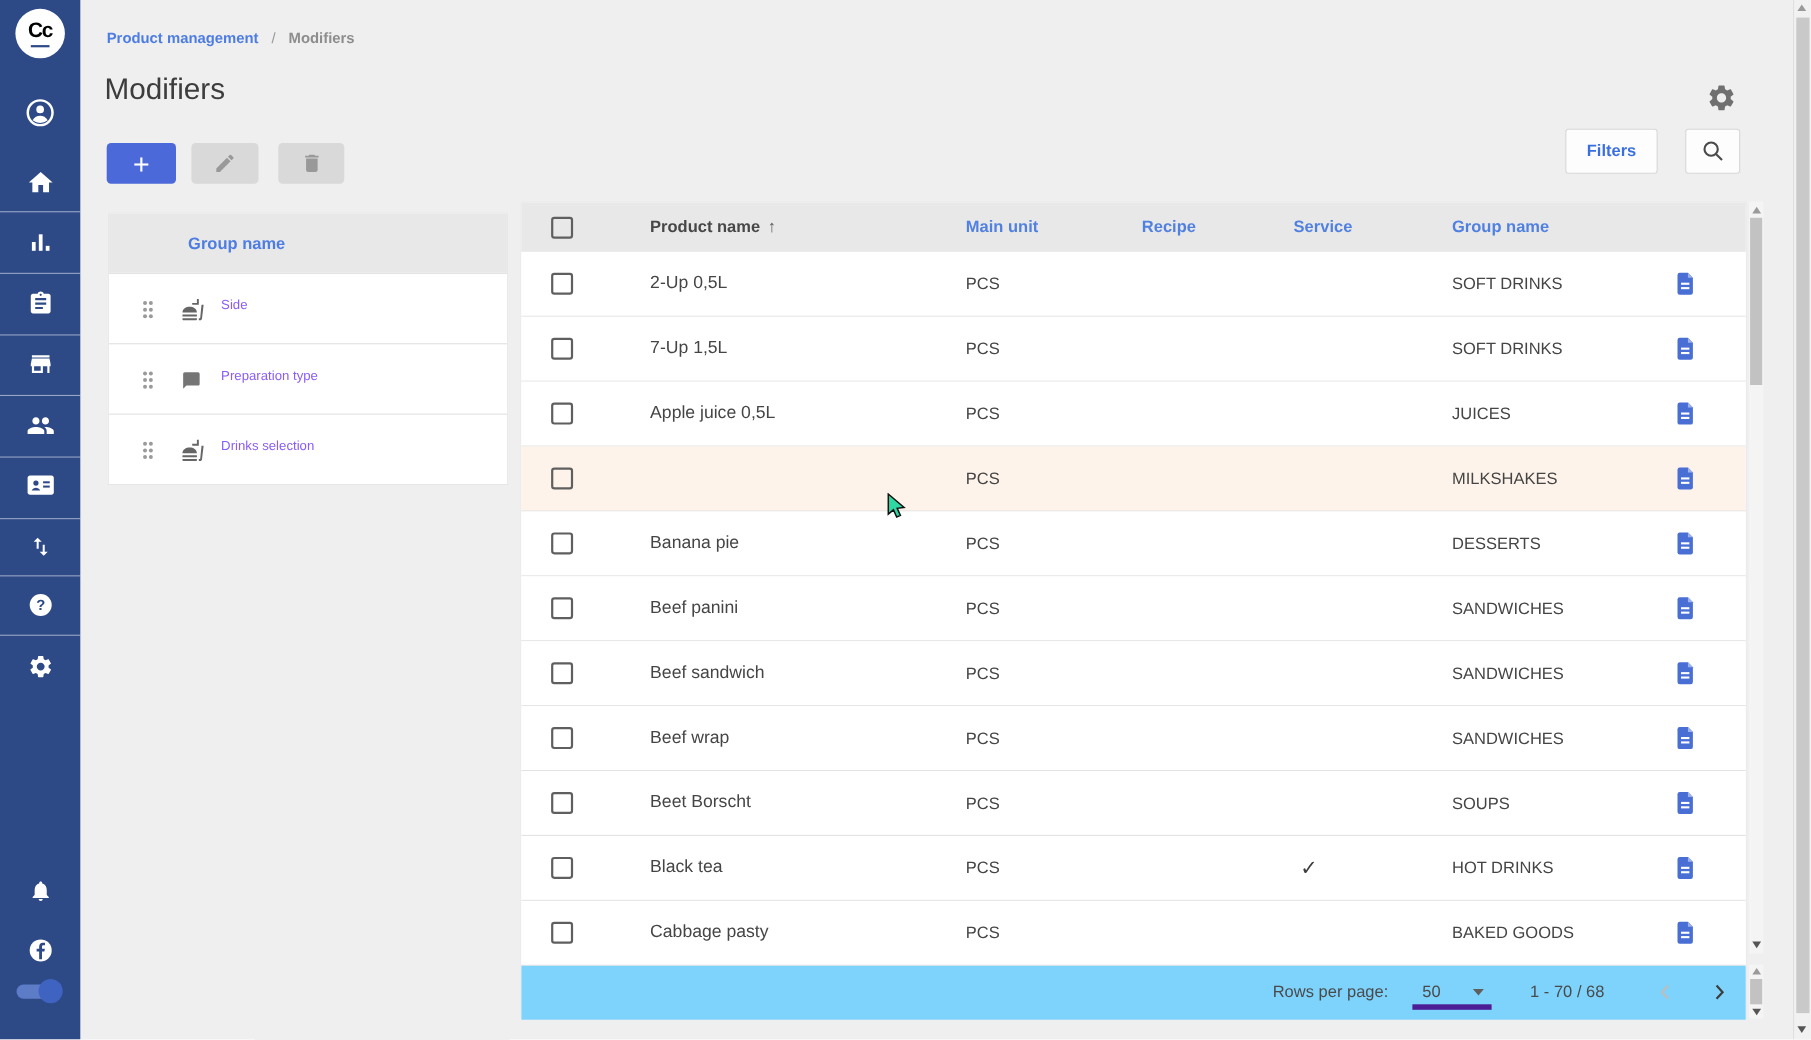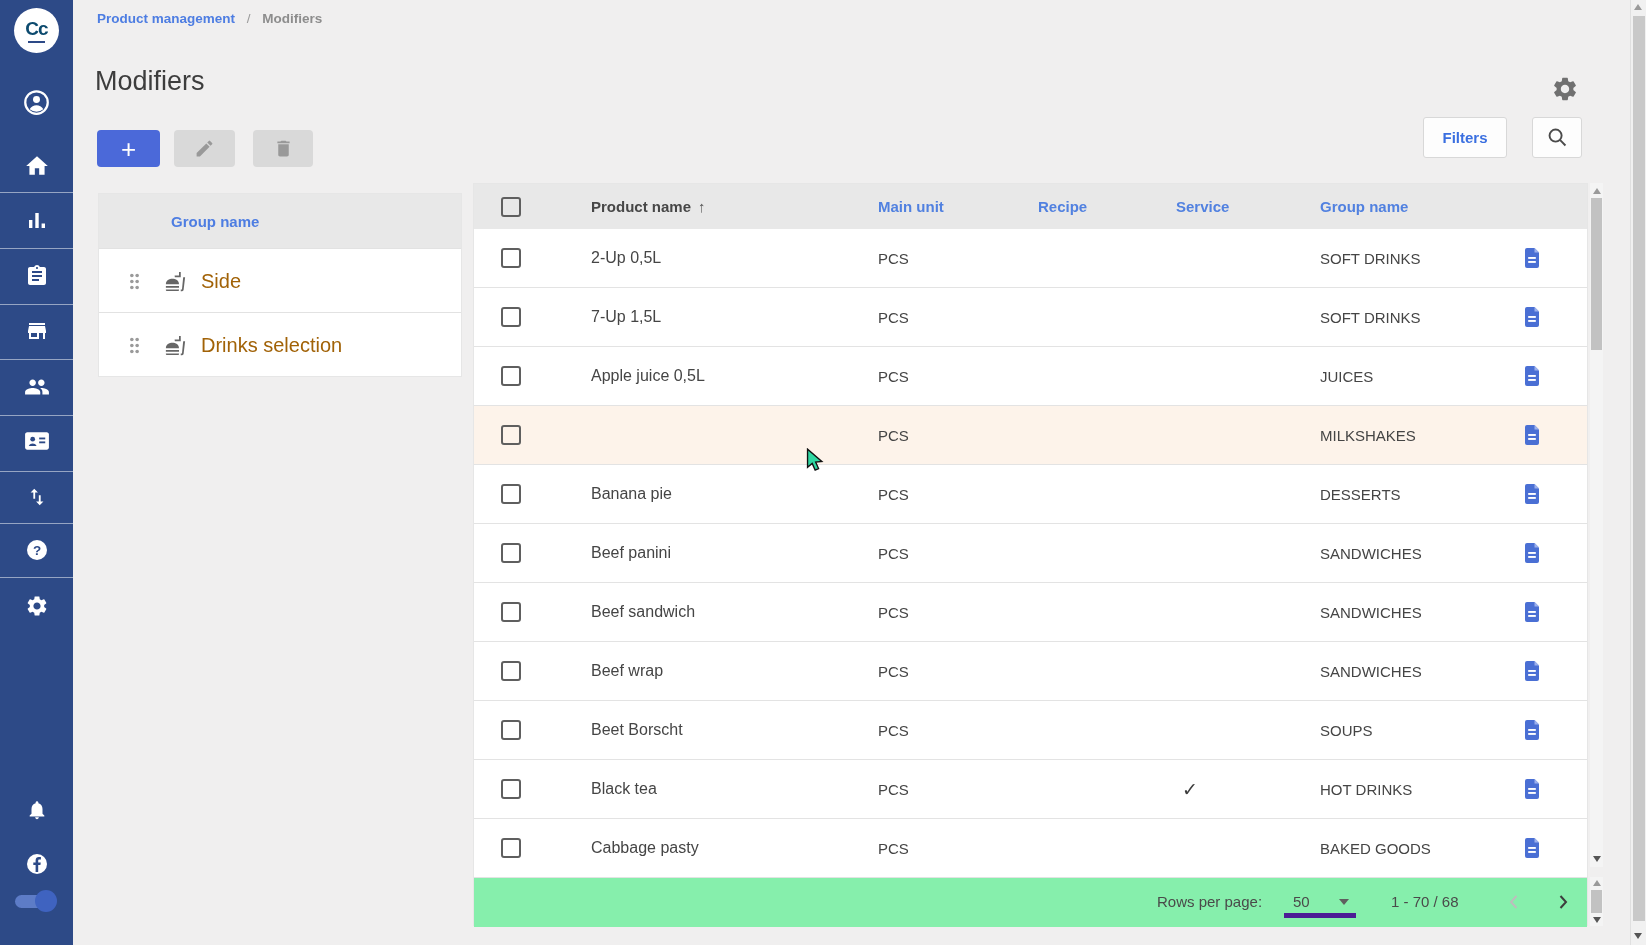--- a/index.html
+++ b/index.html
@@ -9,66 +9,66 @@
     background:#f0efef;
     font-family:"Liberation Sans", sans-serif;
     color:#454545;
   }
   
   .sidebar { position:absolute; left:0; top:0; width:73px; height:945px; background:#2d4a87; z-index:5; }
   .nav-item { position:absolute; left:0; width:73px; height:44px; display:flex; align-items:center; justify-content:center; cursor:pointer; }
   .sb-divider { position:absolute; left:0; width:73px; height:1px; background:rgba(255,255,255,.5); }
   .logo { position:absolute; left:14px; top:8px; width:45px; height:45px; border-radius:50%; background:#fff;
           display:flex; align-items:center; justify-content:center; flex-direction:column; cursor:pointer; }
-  .logo span { color:#0c4a6e; font-weight:bold; font-size:19px; letter-spacing:-1px; }
+  .logo span { color:#000000; font-weight:bold; font-size:19px; letter-spacing:-1px; }
   .logo i { display:block; width:17px; height:2px; background:#2d4a87; margin-top:1px; }
   .toggle { position:absolute; left:13px; top:890px; width:44px; height:22px; cursor:pointer; }
   .toggle .track { position:absolute; left:2px; top:5px; width:36px; height:13px; border-radius:7px; background:#5d7cc7; }
   .toggle .thumb { position:absolute; right:0; top:0; width:22px; height:22px; border-radius:50%; background:#3f63c0; }
   
-  .breadcrumb { position:absolute; left:97px; top:11px; font-size:13.5px; font-weight:bold;text-align:center; }
+  .breadcrumb { position:absolute; left:97px; top:27px; font-size:13.5px; font-weight:bold;text-align:center; }
   .breadcrumb .bc-link { color:#4d7de2; cursor:pointer; }
   .breadcrumb .bc-sep { color:#9a9a9a; margin:0 8px; font-weight:normal; }
   .breadcrumb .bc-cur { color:#8d8d8d; }
   .page-title { position:absolute; left:95px; top:66px; font-size:27px; color:#3d3d3d; font-weight:400; }
   .btn { position:absolute; border:none; border-radius:4px; display:flex; align-items:center; justify-content:center; cursor:pointer; }
   .btn-add { left:97px; top:130px; width:63px; height:37px; background:#4b69d9; color:#fff; font-size:26px; font-weight:400; line-height:0; }
   .btn-gray { background:#d9d9d9; }
   .btn-edit { left:174px; top:130px; width:61px; height:37px; }
   .btn-del  { left:253px; top:130px; width:60px; height:37px; }
   .gear-top { position:absolute; left:1551px; top:75px; width:28px; height:28px; cursor:pointer; }
   .btn-outline { background:#fdfdfd; border:1px solid #d8d8d8; border-radius:3px; }
   .btn-filters { left:1423px; top:117px; width:84px; height:41px; color:#3a6fe0; font-weight:bold; font-size:15px; }
   .btn-search  { left:1532px; top:117px; width:50px; height:41px; }
   
   .gpanel { position:absolute; left:98px; top:193px; width:364px; background:#fff; border:1px solid #e6e6e6; }
   .gpanel-head { height:54px; background:#e8e8e8; display:flex; align-items:center; }
   .gpanel-head span { margin-left:72px; color:#4d7de2; font-weight:bold; font-size:15px; }
   .g-row { position:relative; height:64px; background:#fff; border-top:1px solid #e2e2e2; cursor:pointer; }
   .g-row .drag { position:absolute; left:30px; top:24px; cursor:grab; }
   .g-row .g-ico { position:absolute; left:66px; top:22px; }
-  .g-row .g-label { position:absolute; left:102px; top:21px; font-size:20px; color:#a16207; }
+  .g-row .g-label { position:absolute; left:102px; top:21px; font-size:12px; color:#8b5cf6; }
   
   .table { position:absolute; left:473px; top:183px; width:1115px; height:743px; background:#fff; border:1px solid #e6e6e6; }
   .t-head { position:absolute; left:0; top:0; width:100%; height:45px; background:#e8e8e8; }
   .t-row  { position:absolute; left:0; width:100%; height:59px; background:#fff; border-bottom:1px solid #e3e3e3; cursor:pointer; }
   .t-row.hl { background:#fdf3ea; }
   .cell { position:absolute; top:0; height:100%; display:flex; align-items:center; }
   .c-check{ left:27px; } .c-prod{ left:117px; } .c-unit{ left:404px; }
   .c-recipe{ left:564px; } .c-service{ left:702px; } .c-group{ left:846px; } .c-doc{ left:1046px; }
   .th { font-size:15px; font-weight:bold; color:#5181e0; }
   .th-dark { color:#474747; }
   .sort-arrow { margin-left:7px; color:#5a5a5a; font-weight:normal; font-size:15px; }
   .checkbox { width:20px; height:20px; border:2px solid #5f5f5f; border-radius:3px; background:transparent; cursor:pointer; }
   .td-prod { font-size:16px; color:#454545; }
   .td { font-size:15px; color:#454545; }
   .td-check { font-size:19px; color:#3d3d3d; padding-left:6px; }
   .doc-btn { width:24px; height:26px; cursor:pointer; }
   
-  .t-foot { position:absolute; left:0; top:694px; width:100%; height:49px; background:#86efac; }
+  .t-foot { position:absolute; left:0; top:694px; width:100%; height:49px; background:#7dd3fc; }
   .foot-label { position:absolute; left:683px; top:15px; font-size:15px; color:#4a4a4a; }
   .rows-select { position:absolute; left:810px; top:8px; width:72px; height:32px; border-bottom:5px solid #4c1d95; cursor:pointer; }
   .rows-select .val { position:absolute; left:9px; top:7px; font-size:15px; color:#4a4a4a; }
   .rows-select .caret { position:absolute; right:7px; top:13px; width:0; height:0;
         border-left:5px solid transparent; border-right:5px solid transparent; border-top:6px solid #5f5f5f; }
   .foot-range { position:absolute; left:917px; top:15px; font-size:15px; color:#4a4a4a; }
   .pg-btn { position:absolute; top:12px; width:24px; height:24px; cursor:pointer; }
   
   .vscroll { position:absolute; background:#f4f4f4; }
   .vs-thumb { position:absolute; left:1px; width:11px; background:#c2c2c2; }
@@ -230,20 +230,36 @@
     <span class="drag"><svg width="11" height="17" viewBox="0 0 10 16">
           <g fill="#9a9a9a">
             <circle cx="2.5" cy="2.3" r="1.7"></circle>
             <circle cx="7.5" cy="2.3" r="1.7"></circle>
             <circle cx="2.5" cy="8" r="1.7"></circle>
             <circle cx="7.5" cy="8" r="1.7"></circle>
             <circle cx="2.5" cy="13.7" r="1.7"></circle>
             <circle cx="7.5" cy="13.7" r="1.7"></circle>
           </g>
         </svg></span>
+    <span class="g-ico" style="top:24px"><svg width="18" height="18" viewBox="0 0 24 24">
+          <path d="M20 2H4c-1.1 0-2 .9-2 2v18l4-4h14c1.1 0 2-.9 2-2V4c0-1.1-.9-2-2-2z" fill="#757575"></path>
+        </svg></span>
+    <span class="g-label">Preparation type</span>
+  </div>
+  <div class="g-row">
+    <span class="drag"><svg width="11" height="17" viewBox="0 0 10 16">
+          <g fill="#9a9a9a">
+            <circle cx="2.5" cy="2.3" r="1.7"></circle>
+            <circle cx="7.5" cy="2.3" r="1.7"></circle>
+            <circle cx="2.5" cy="8" r="1.7"></circle>
+            <circle cx="7.5" cy="8" r="1.7"></circle>
+            <circle cx="2.5" cy="13.7" r="1.7"></circle>
+            <circle cx="7.5" cy="13.7" r="1.7"></circle>
+          </g>
+        </svg></span>
     <span class="g-ico"><svg width="21" height="21" viewBox="0 0 24 24">
           <path d="M1 21.98c0 .56.45 1.01 1.01 1.01H15c.56 0 1.01-.45 1.01-1.01V21H1v.98zM8.5 8.99C4.75 8.99 1 11 1 15h15c0-4-3.75-6.01-7.5-6.01zM1 17h15v2H1zM18 5V1h-2v4h-5l.23 2h9.56l-1.4 14H18v2h1.5c.93 0 1.7-.7 1.79-1.61L22.99 7H18V5z" fill="#666"></path>
         </svg></span>
     <span class="g-label">Drinks selection</span>
   </div>
 </div>
 
 <div class="table">
   <div class="t-head">
     <div class="cell c-check">

